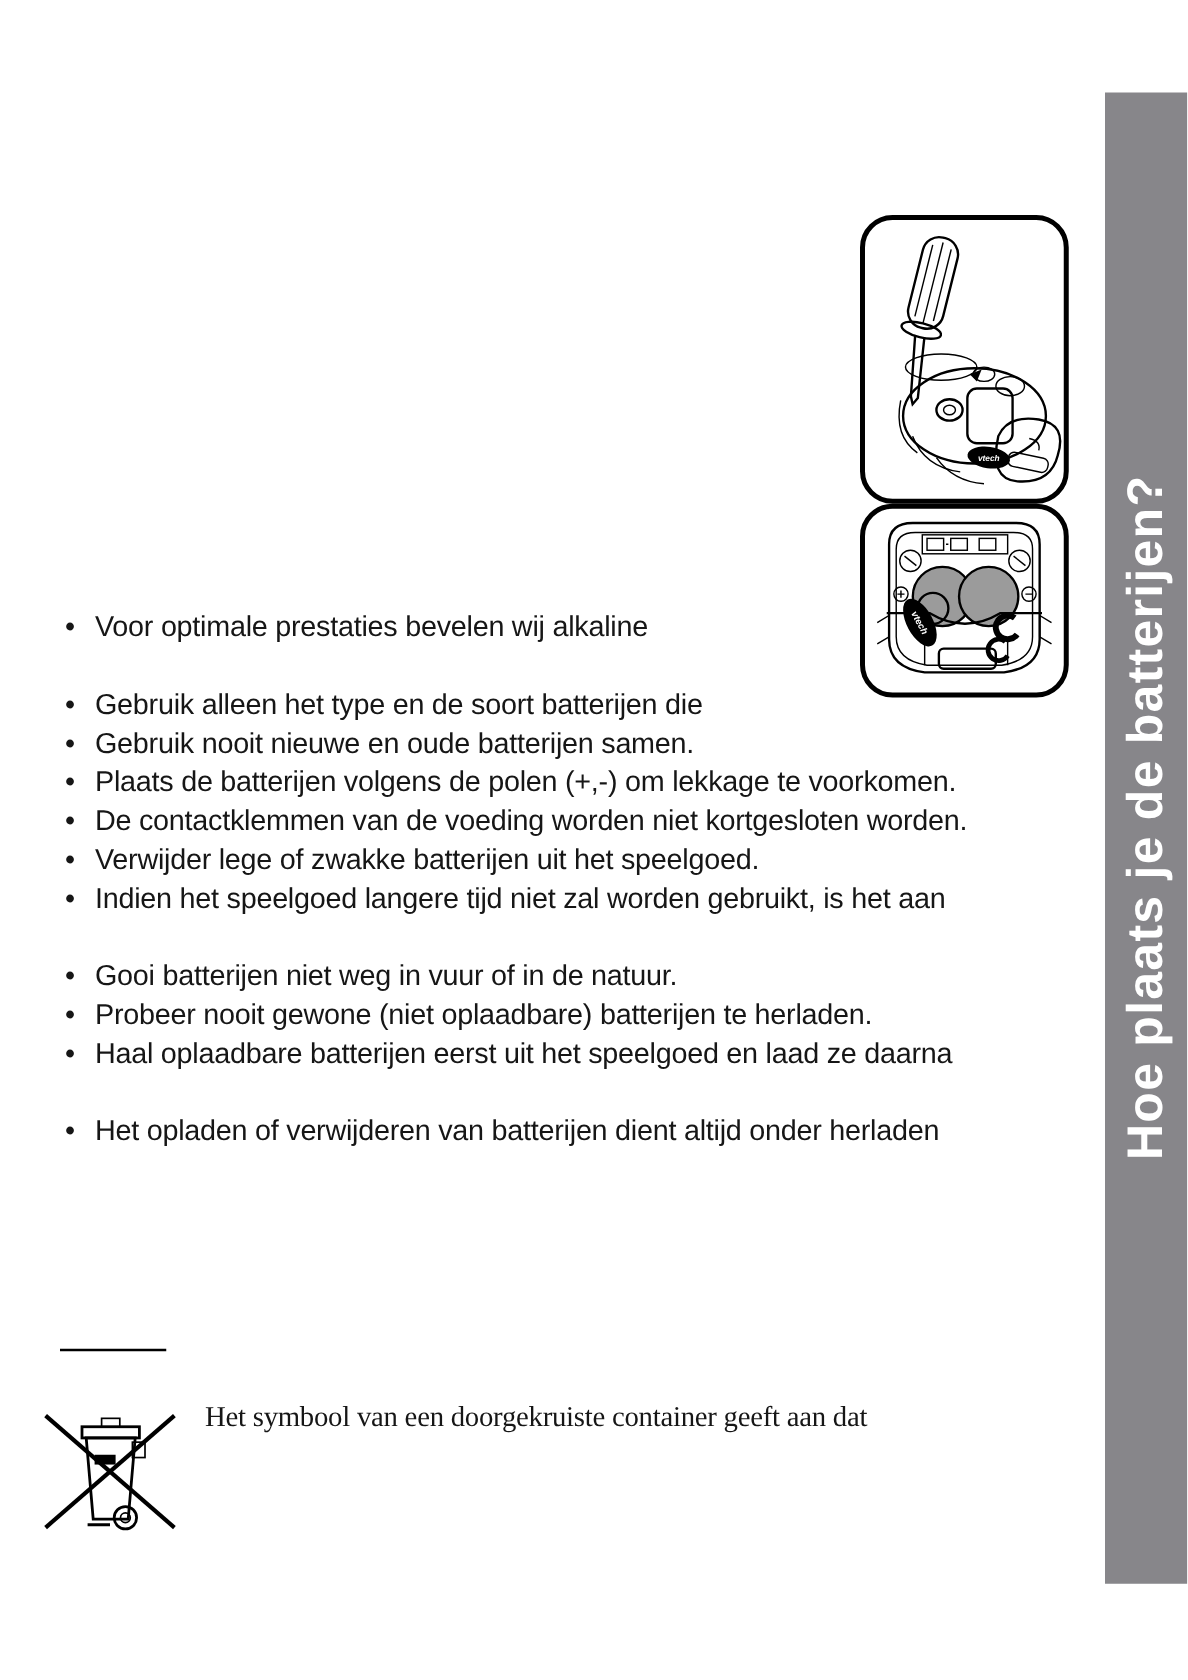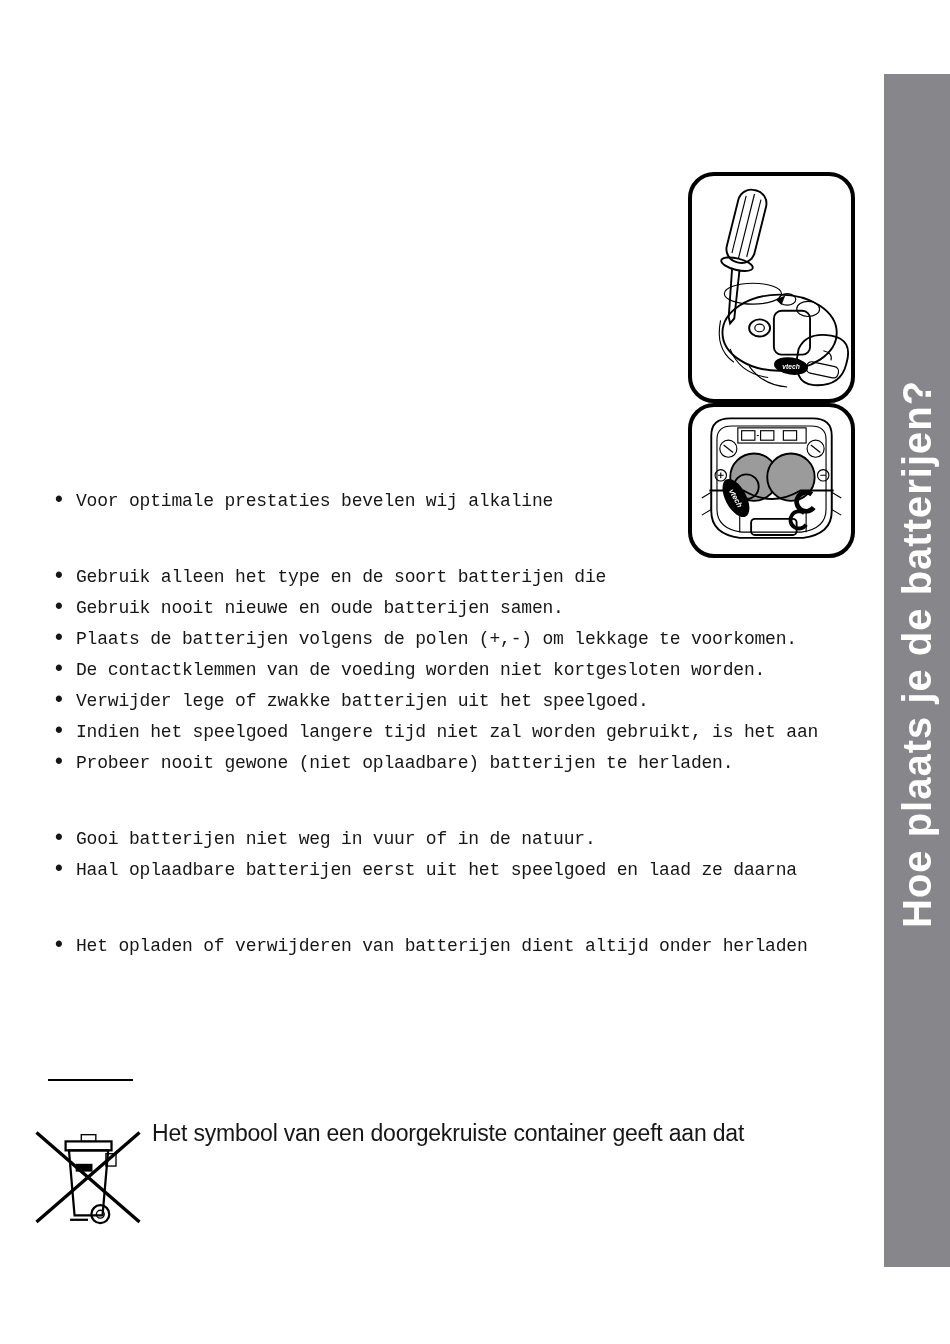--- a/index.html
+++ b/index.html
@@ -41,45 +41,45 @@
   .figure-bottom{top:403px;width:167px;height:155px;}
   .figure svg{display:block;width:100%;height:100%;}
   
   .bullets{
     position:absolute;
     left:44px;top:486px;width:820px;
   }
   .bullet{
     position:relative;
     padding-left:32px;
-    font-size:18px;
+    font-size:23px;
     line-height:31px;
     white-space:nowrap;
     letter-spacing:-0.2px;
-    font-family:Liberation Mono, monospace;
   }
   .bullet::before{
     content:"\2022";
     position:absolute;left:8px;top:0;
     font-size:23px;
   }
-  .gap{margin-top:45px;}
+  .gap{margin-top:31px;}
   
   .divider{
     position:absolute;
     left:48px;top:1079px;width:85px;height:2px;
     background:#000;
   }
   .footnote-icon{
     position:absolute;left:32px;top:1116px;width:112px;height:118px;
   }
   .footnote-text{
-    position:absolute;left:152px;top:1118px;width:710px;
+    position:absolute;left:164px;top:1118px;width:710px;
     font-size:23px;line-height:31px;
     letter-spacing:-0.2px;
+    font-family:Liberation Serif, serif;
   }
   .lineart{stroke:#000;fill:none;stroke-width:2;}
   .lineart-thin{stroke:#000;fill:none;stroke-width:1.2;}
 </style>
 </head>
 <body>
 
 <div class="page">
 
   <div class="side-tab">
@@ -165,22 +165,22 @@
   </div>
 
   <div class="bullets">
     <div class="bullet">Voor optimale prestaties bevelen wij alkaline</div>
     <div class="bullet gap">Gebruik alleen het type en de soort batterijen die</div>
     <div class="bullet">Gebruik nooit nieuwe en oude batterijen samen.</div>
     <div class="bullet">Plaats de batterijen volgens de polen (+,-) om lekkage te voorkomen.</div>
     <div class="bullet">De contactklemmen van de voeding worden niet kortgesloten worden.</div>
     <div class="bullet">Verwijder lege of zwakke batterijen uit het speelgoed.</div>
     <div class="bullet">Indien het speelgoed langere tijd niet zal worden gebruikt, is het aan</div>
+    <div class="bullet gap">Gooi batterijen niet weg in vuur of in de natuur.</div>
     <div class="bullet">Probeer nooit gewone (niet oplaadbare) batterijen te herladen.</div>
-    <div class="bullet gap">Gooi batterijen niet weg in vuur of in de natuur.</div>
     <div class="bullet">Haal oplaadbare batterijen eerst uit het speelgoed en laad ze daarna</div>
     <div class="bullet gap">Het opladen of verwijderen van batterijen dient altijd onder herladen</div>
   </div>
 
   <div class="divider"></div>
 
   <svg class="footnote-icon" viewBox="0 0 100 100">
     <line x1="4" y1="12" x2="96" y2="92" stroke="#000" stroke-width="3"></line>
     <line x1="96" y1="12" x2="4" y2="92" stroke="#000" stroke-width="3"></line>
     <rect x="44" y="14" width="13" height="6" class="lineart-thin"></rect>

